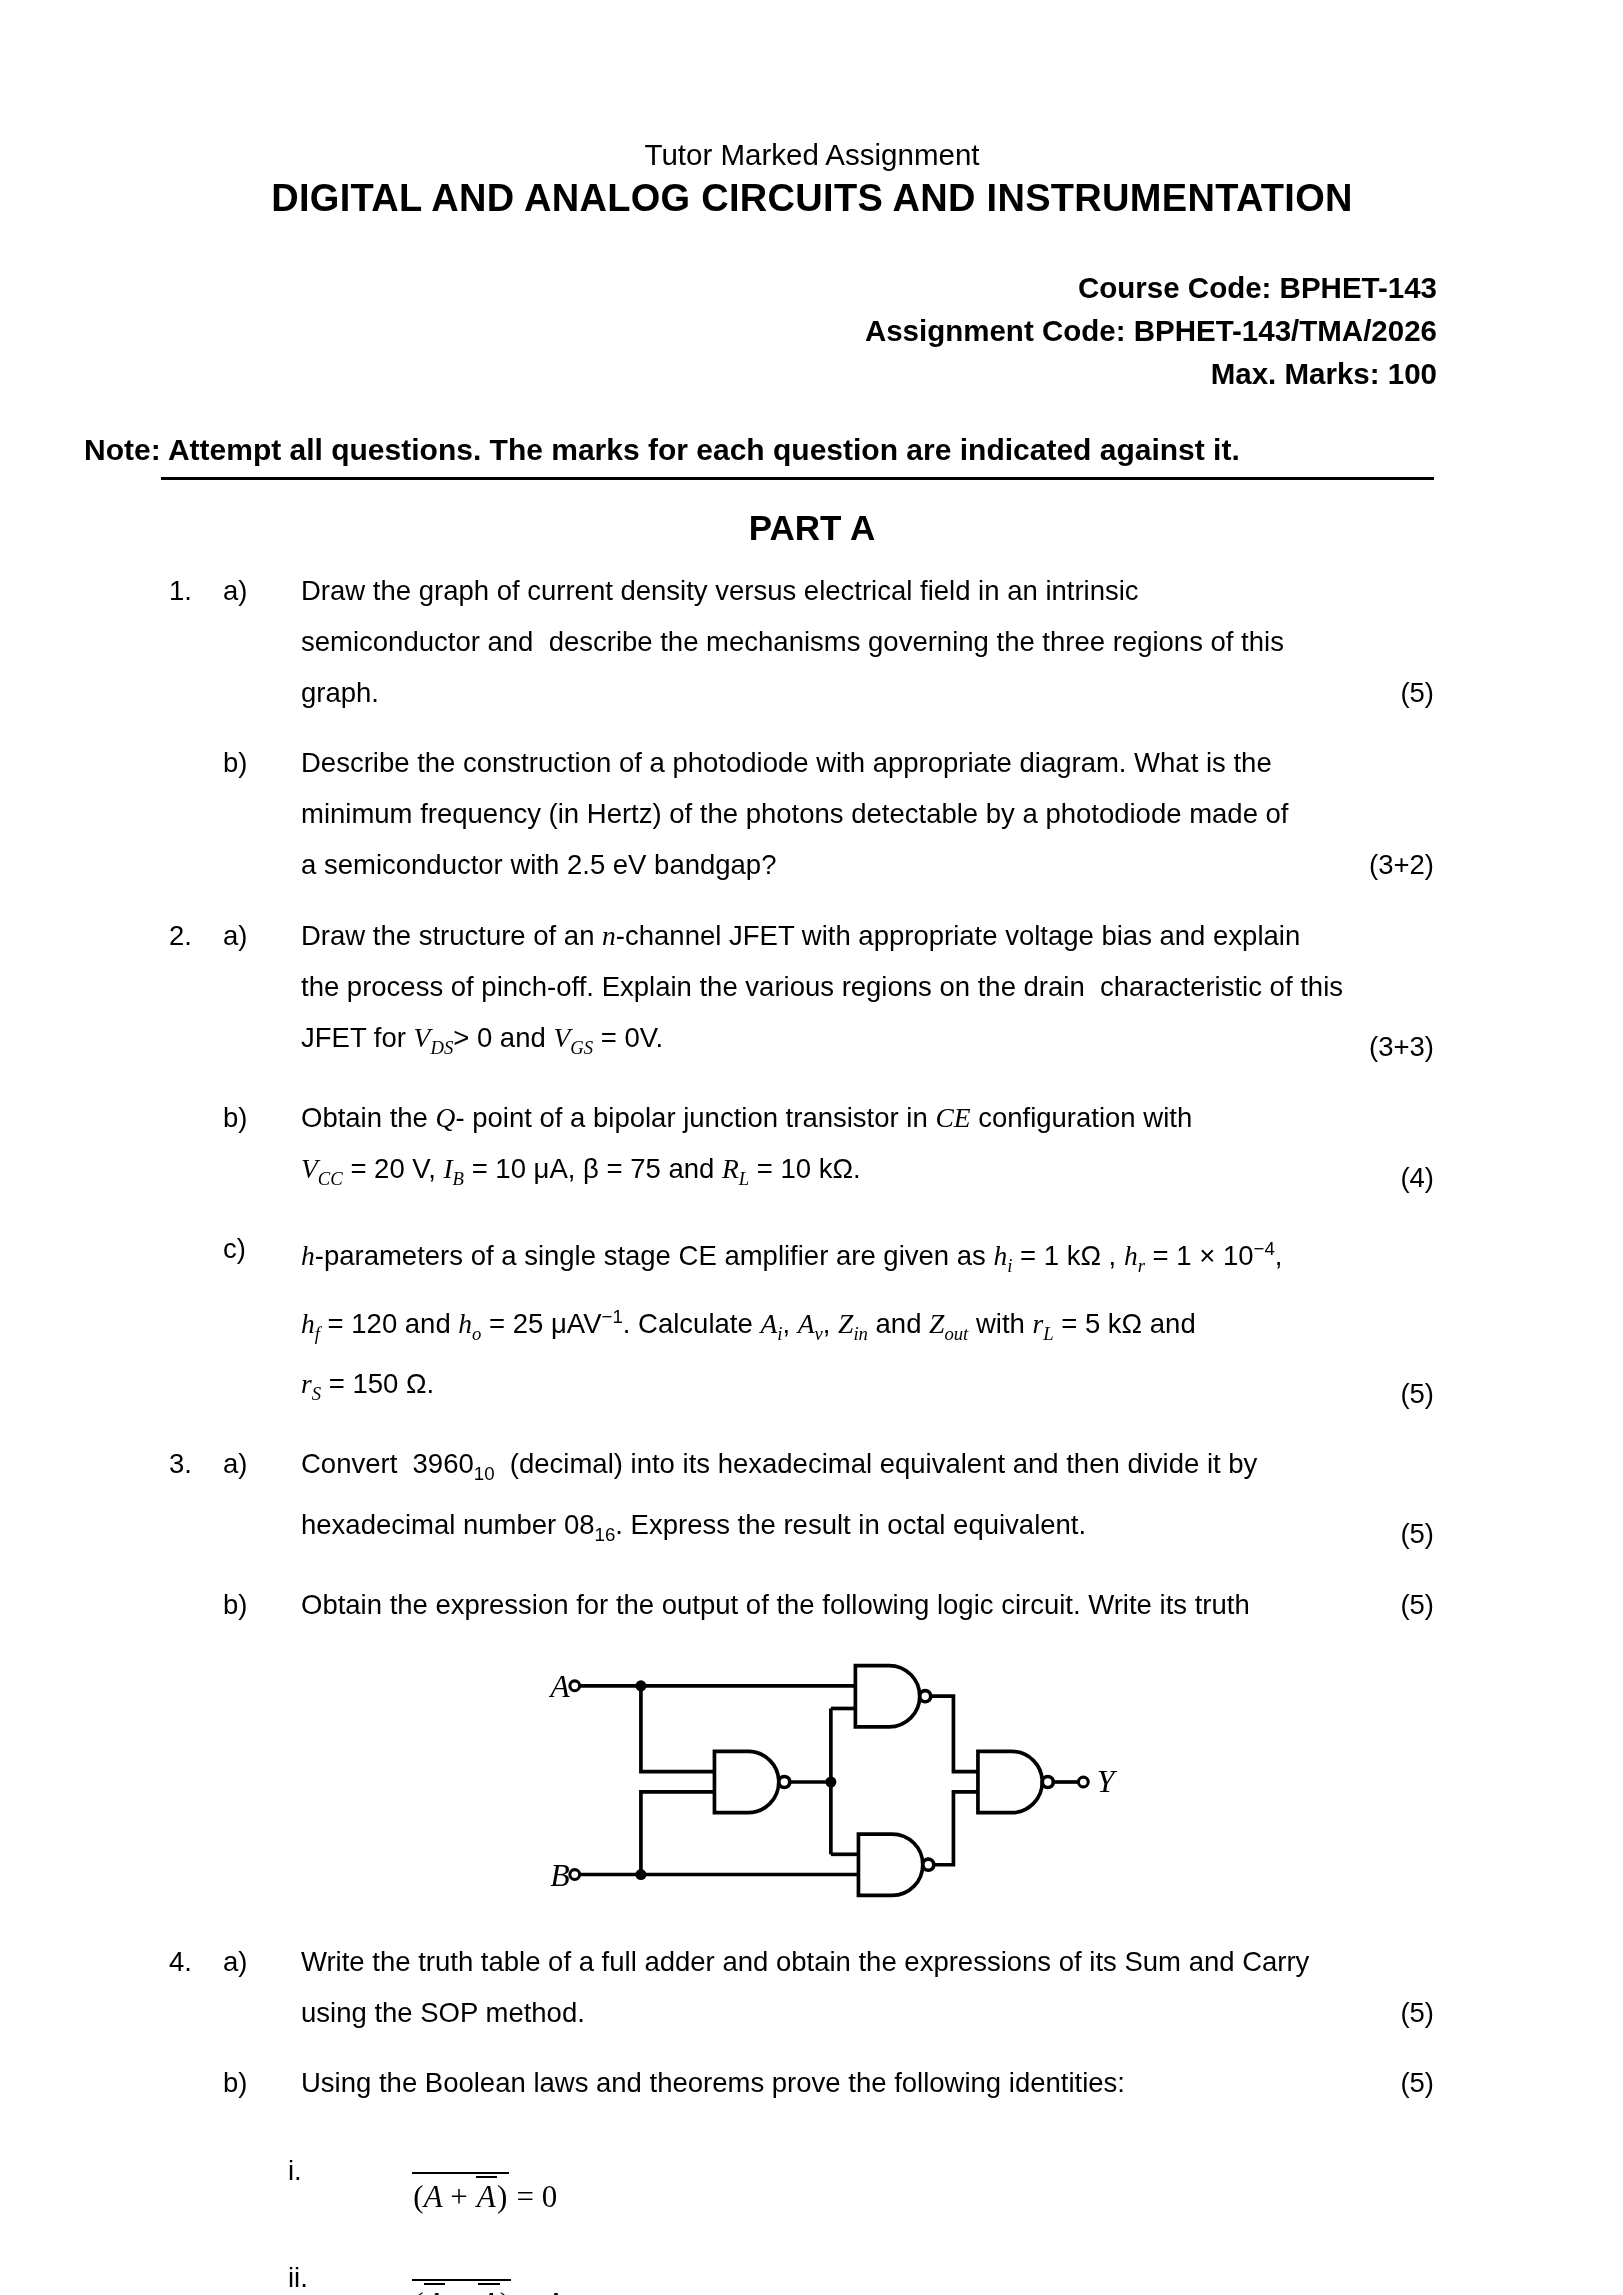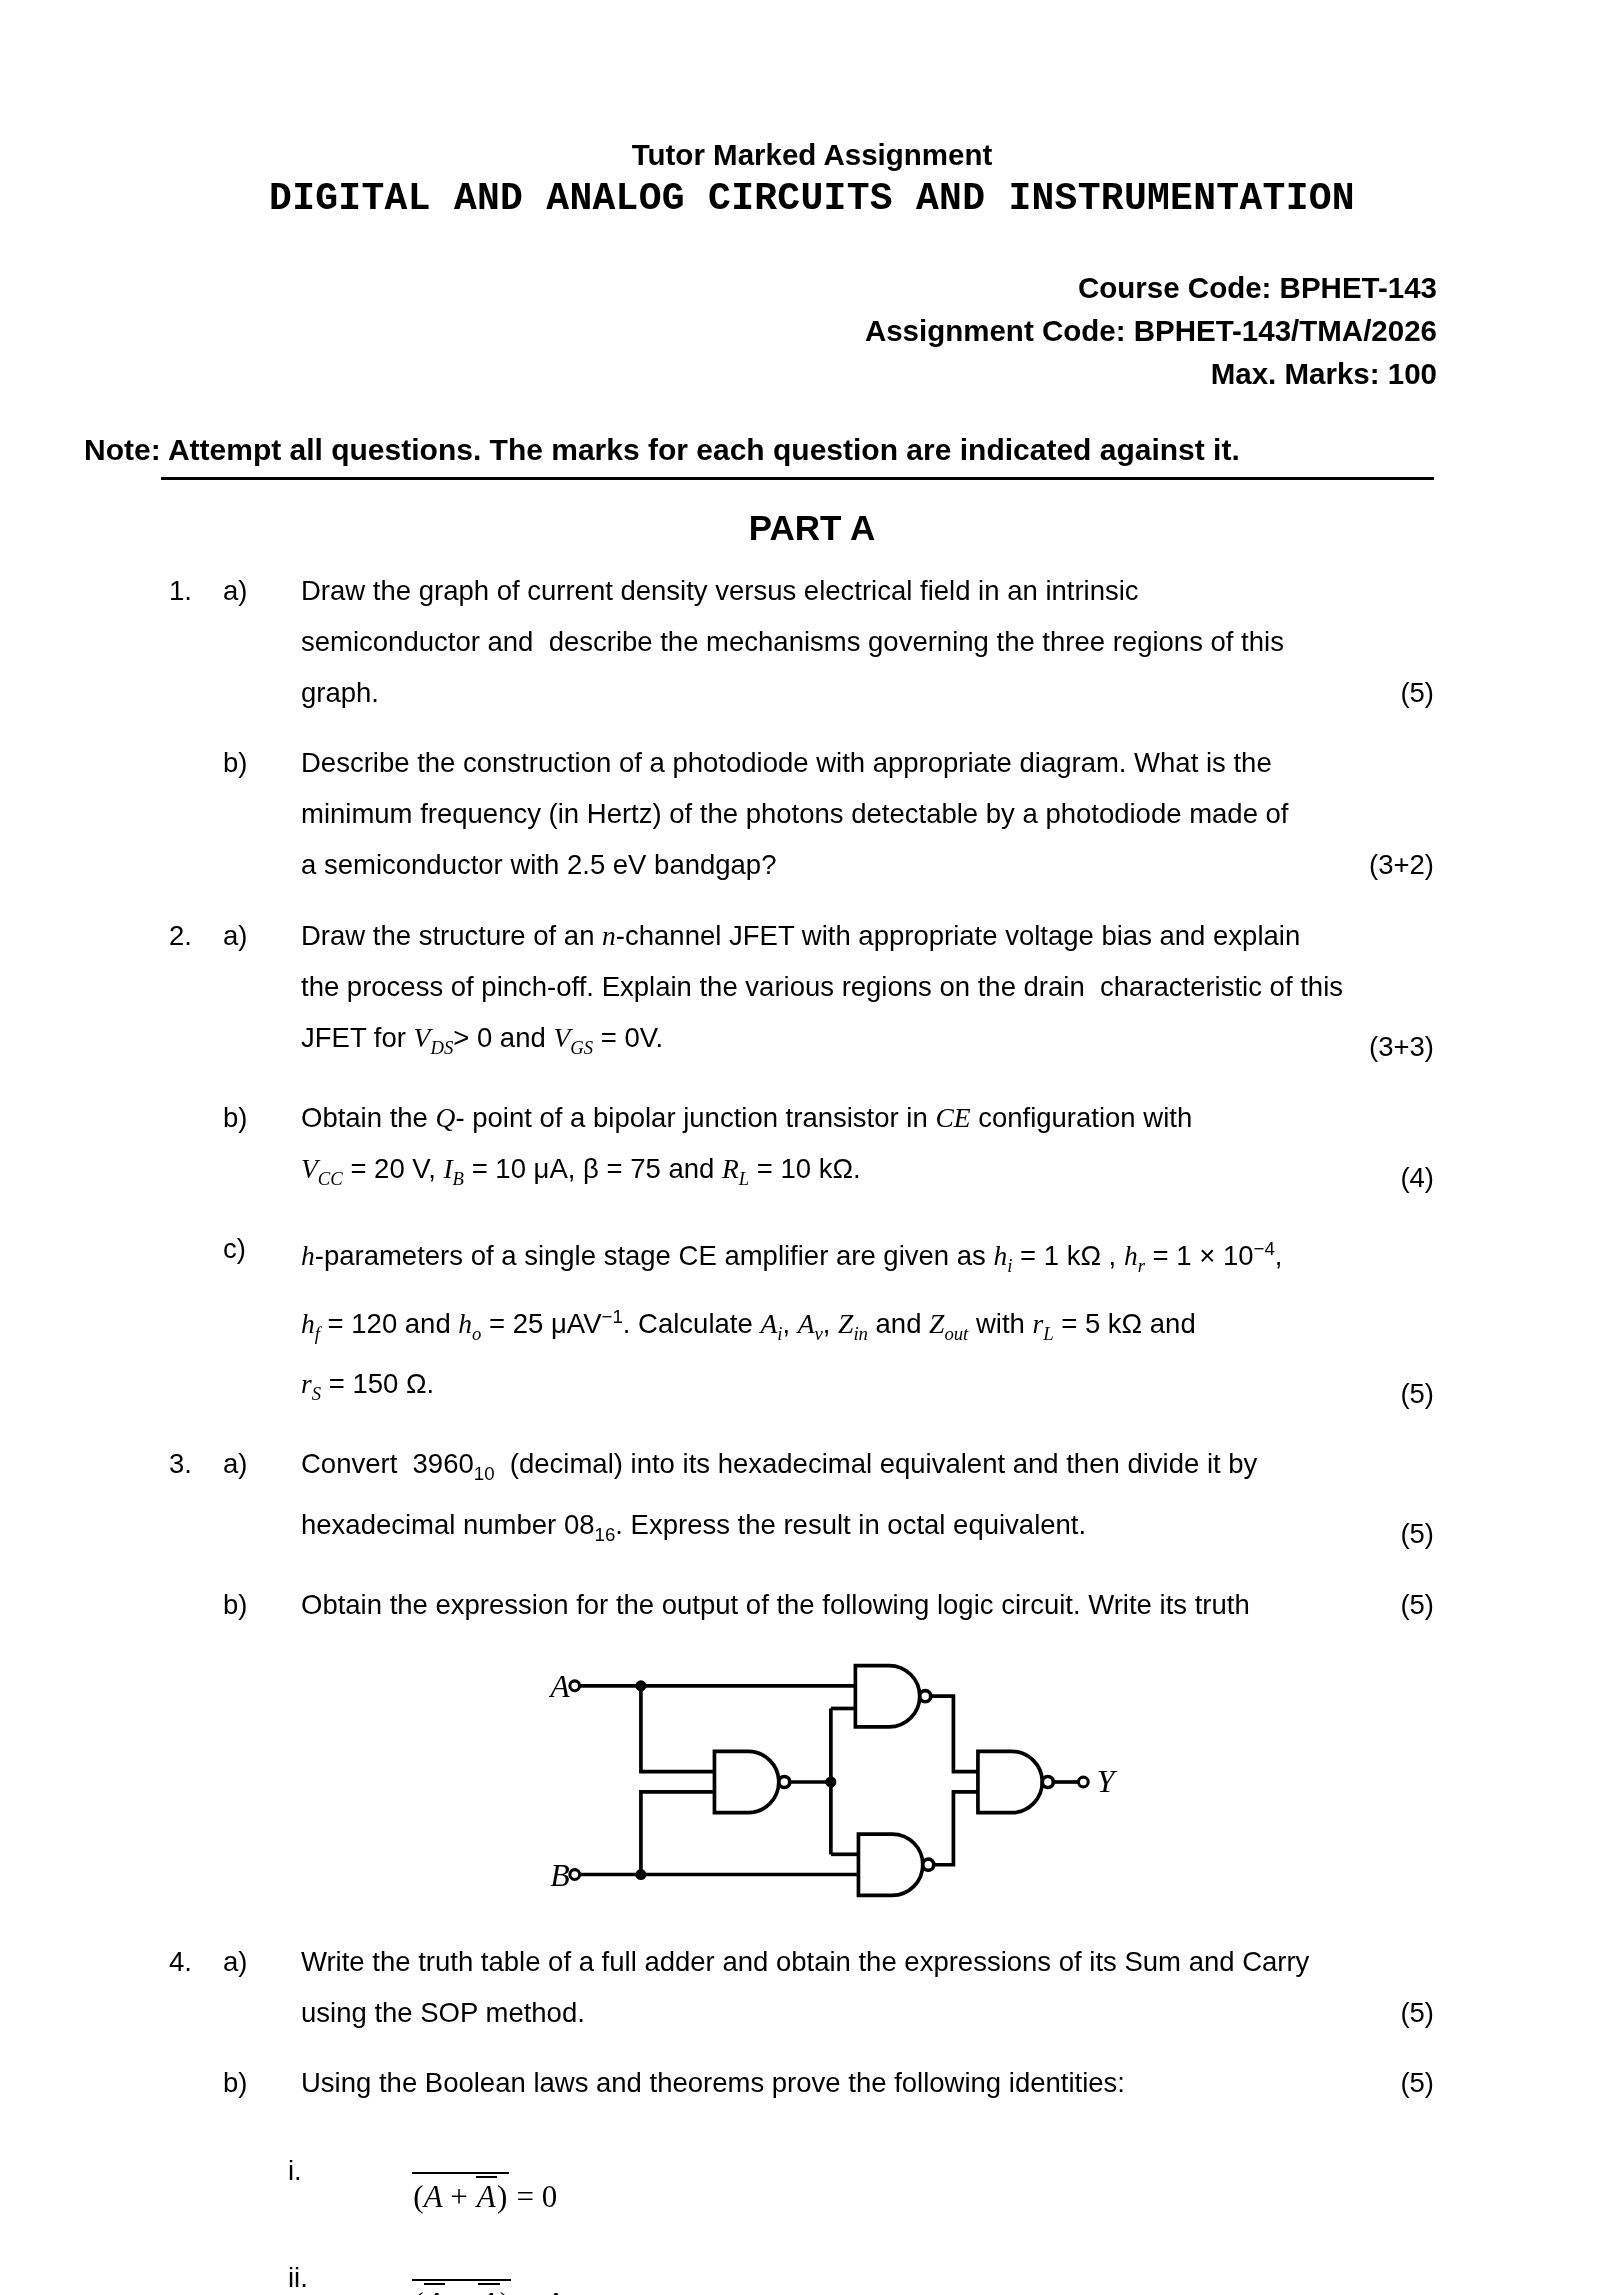--- a/index.html
+++ b/index.html
@@ -11,31 +11,30 @@
     background:#ffffff;
     color:#000;
     font-family:"Liberation Sans", sans-serif;
     overflow:hidden;
     box-sizing:border-box;
     padding-top:136px;
   }
   .hdr-line1{
     text-align:center;
     font-size:29.5px;
-    font-weight:700;
+    font-weight:400;
     line-height:38px;
   }
   .hdr-title{
     text-align:center;
     font-size:38px;
     font-weight:700;
     line-height:43px;
     margin-top:2.6px;
     letter-spacing:0.3px;
-    font-family:Liberation Mono, monospace;
   }
   .hdr-meta{
     margin-top:46px;
     margin-right:187px;
     text-align:right;
     font-size:29.5px;
     font-weight:700;
     line-height:43px;
   }
   .note{

